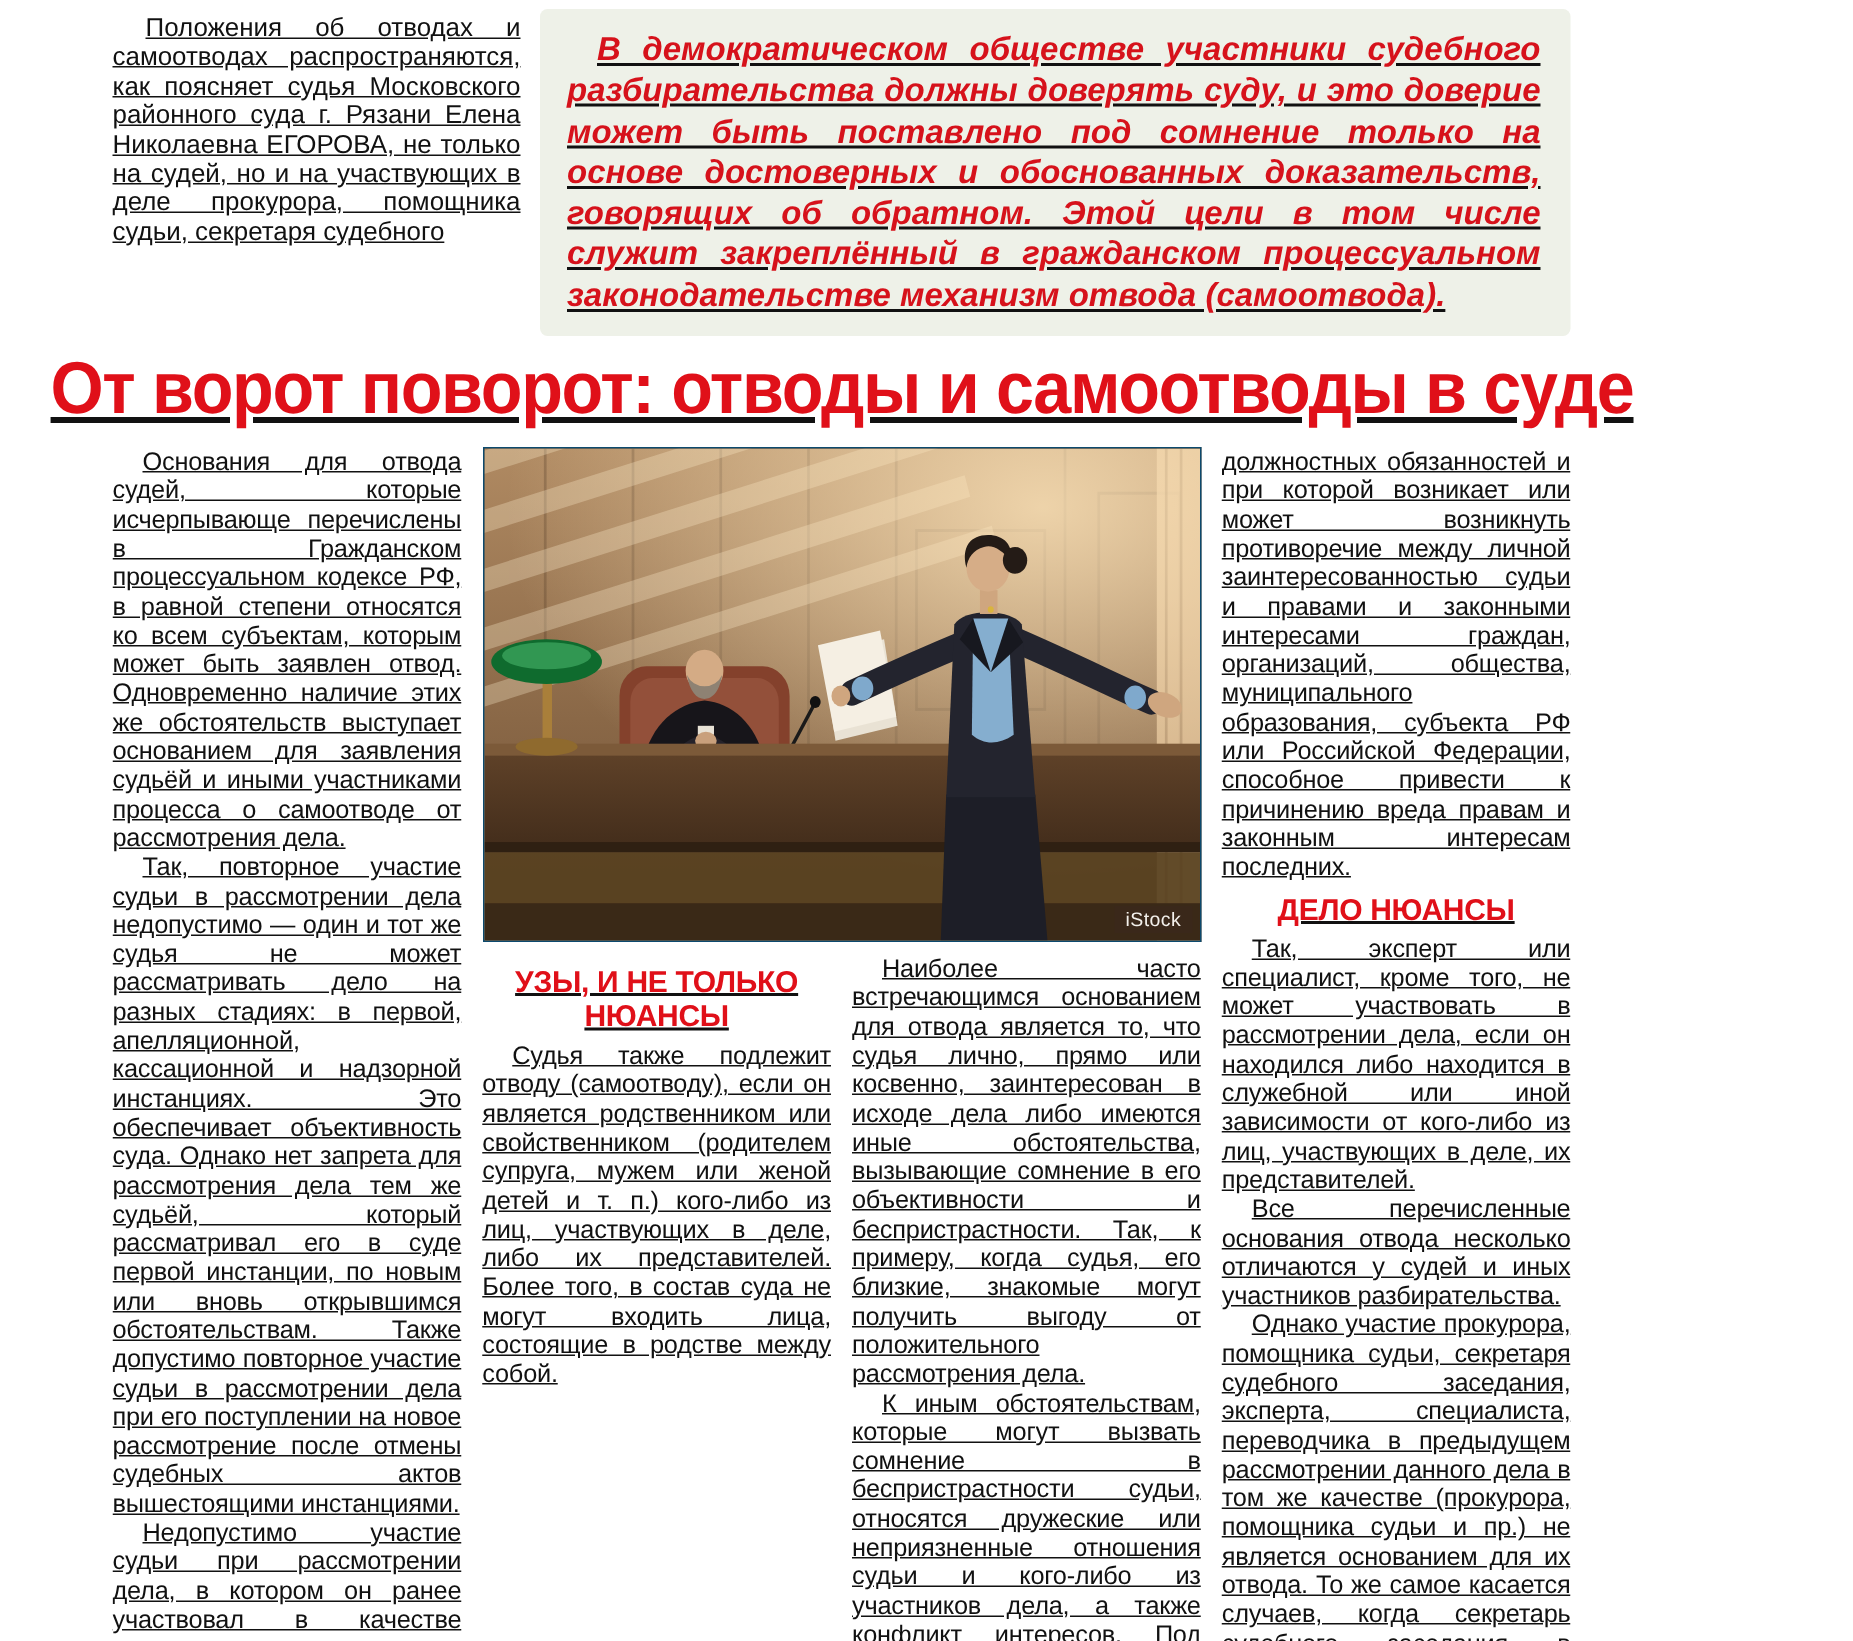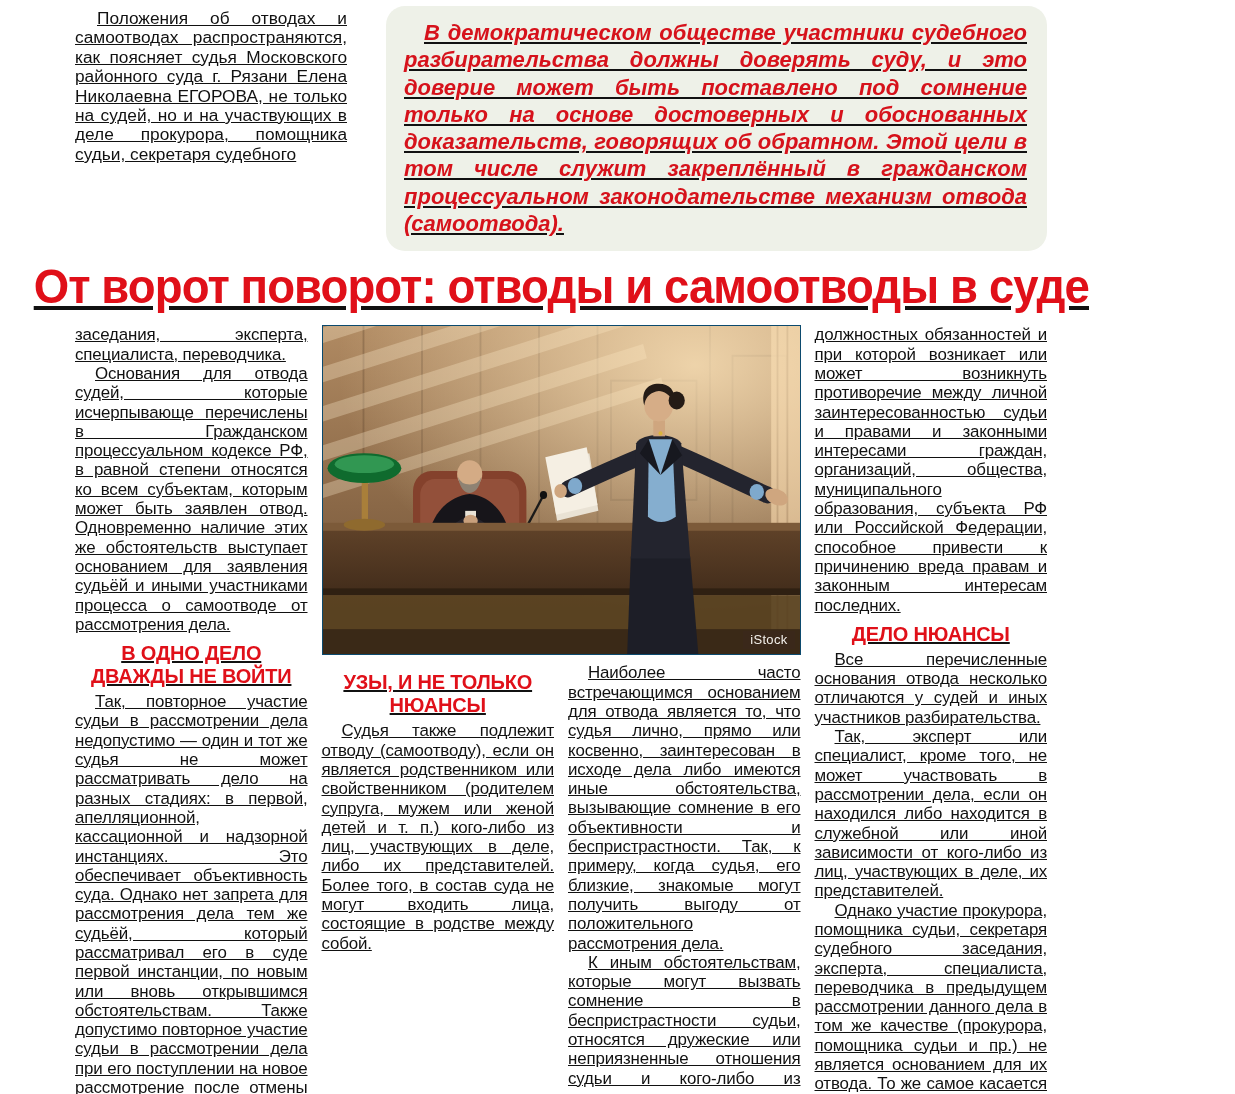--- a/index.html
+++ b/index.html
@@ -15,24 +15,24 @@
   .page{position:relative;width:1111px;height:1094px;box-sizing:border-box;padding:6px 64px 0 75px;overflow:hidden;text-decoration:underline;}
 
   
   .header-row{display:flex;gap:13px;align-items:flex-start;}
   .lead{
     width:272px;flex:0 0 272px;
     font-size:17.3px;line-height:19.4px;text-align:justify;text-indent:22px;
     padding-top:3px;
   }
   .intro-box{
-    flex:1;background:var(--introbg);border-radius:19px;
+    flex:1;background:var(--introbg);border-radius:5px;
     padding:13px 20px 14px 18px;box-sizing:border-box;min-height:168px;
     color:#d6121b;font-weight:700;font-style:italic;
-    font-size:22px;line-height:27.3px;text-align:justify;text-indent:20px;margin-left:26px;
+    font-size:22px;line-height:27.3px;text-align:justify;text-indent:20px;
   }
 
   
   .headline-wrap{height:60px;margin-top:5px;display:flex;justify-content:center;align-items:center;overflow:visible;}
   .headline{
     color:var(--red);font-weight:700;font-size:49px;line-height:52px;
     white-space:nowrap;letter-spacing:-1px;transform:scaleX(.93);transform-origin:center;
   }
 
   
@@ -78,23 +78,21 @@
     </div>
   </div>
 
   <div class="headline-wrap">
     <div class="headline">От ворот поворот: отводы и самоотводы в суде</div>
   </div>
 
   <div class="body-grid">
 
     <div class="colA bodytext">
-      <p class="p noindent">заседания, эксперта, специалиста, переводчика.</p>
       <p class="p">Основания для отвода судей, которые исчерпывающе перечислены в Гражданском процессуальном кодексе РФ, в равной степени относятся ко всем субъектам, которым может быть заявлен отвод. Одновременно наличие этих же обстоятельств выступает основанием для заявления судьёй и иными участниками процесса о самоотводе от рассмотрения дела.</p>
-      <div class="subhead">В ОДНО ДЕЛО ДВАЖДЫ НЕ ВОЙТИ</div>
       <p class="p">Так, повторное участие судьи в рассмотрении дела недопустимо — один и тот же судья не может рассматривать дело на разных стадиях: в первой, апелляционной, кассационной и надзорной инстанциях. Это обеспечивает объективность суда. Однако нет запрета для рассмотрения дела тем же судьёй, который рассматривал его в суде первой инстанции, по новым или вновь открывшимся обстоятельствам. Также допустимо повторное участие судьи в рассмотрении дела при его поступлении на новое рассмотрение после отмены судебных актов вышестоящими инстанциями.</p>
       <p class="p">Недопустимо участие судьи при рассмотрении дела, в котором он ранее участвовал в качестве прокурора, помощника судьи, секретаря судебного заседания, представи-</p>
     </div>
 
     <div class="photo-cell">
       <div class="photo-frame">
         <svg viewBox="0 0 530 330" preserveAspectRatio="none">
           <defs>
             <linearGradient id="wood" x1="0" y1="0" x2="0" y2="1">
               <stop offset="0" stop-color="#b08a62"></stop>
@@ -199,19 +197,19 @@
     </div>
 
     <div class="colC bodytext">
       <p class="p">Наиболее часто встречающимся основанием для отвода является то, что судья лично, прямо или косвенно, заинтересован в исходе дела либо имеются иные обстоятельства, вызывающие сомнение в его объективности и беспристрастности. Так, к примеру, когда судья, его близкие, знакомые могут получить выгоду от положительного рассмотрения дела.</p>
       <p class="p">К иным обстоятельствам, которые могут вызвать сомнение в беспристрастности судьи, относятся дружеские или неприязненные отношения судьи и кого-либо из участников дела, а также конфликт интересов. Под последним понимается ситуация, при которой личная заинтересованность (прямая или косвенная) судьи влияет или может повлиять на надлежащее исполнение им</p>
     </div>
 
     <div class="colD bodytext">
       <p class="p noindent">должностных обязанностей и при которой возникает или может возникнуть противоречие между личной заинтересованностью судьи и правами и законными интересами граждан, организаций, общества, муниципального образования, субъекта РФ или Российской Федерации, способное привести к причинению вреда правам и законным интересам последних.</p>
       <div class="subhead">ДЕЛО НЮАНСЫ</div>
+      <p class="p">Так, эксперт или специалист, кроме того, не может участвовать в рассмотрении дела, если он находился либо находится в служебной или иной зависимости от кого-либо из лиц, участвующих в деле, их представителей.</p>
       <p class="p">Все перечисленные основания отвода несколько отличаются у судей и иных участников разбирательства.</p>
-      <p class="p">Так, эксперт или специалист, кроме того, не может участвовать в рассмотрении дела, если он находился либо находится в служебной или иной зависимости от кого-либо из лиц, участвующих в деле, их представителей.</p>
       <p class="p">Однако участие прокурора, помощника судьи, секретаря судебного заседания, эксперта, специалиста, переводчика в предыдущем рассмотрении данного дела в том же качестве (прокурора, помощника судьи и пр.) не является основанием для их отвода. То же самое касается случаев, когда секретарь судебного заседания в предыдущем рассмотрении дела участвовал в качестве помощника судьи или, наоборот, помощник судьи ранее по этому делу был секретарём судебного заседания.</p>
     </div>
 
   </div>
 </div>
 
 </body></html>

